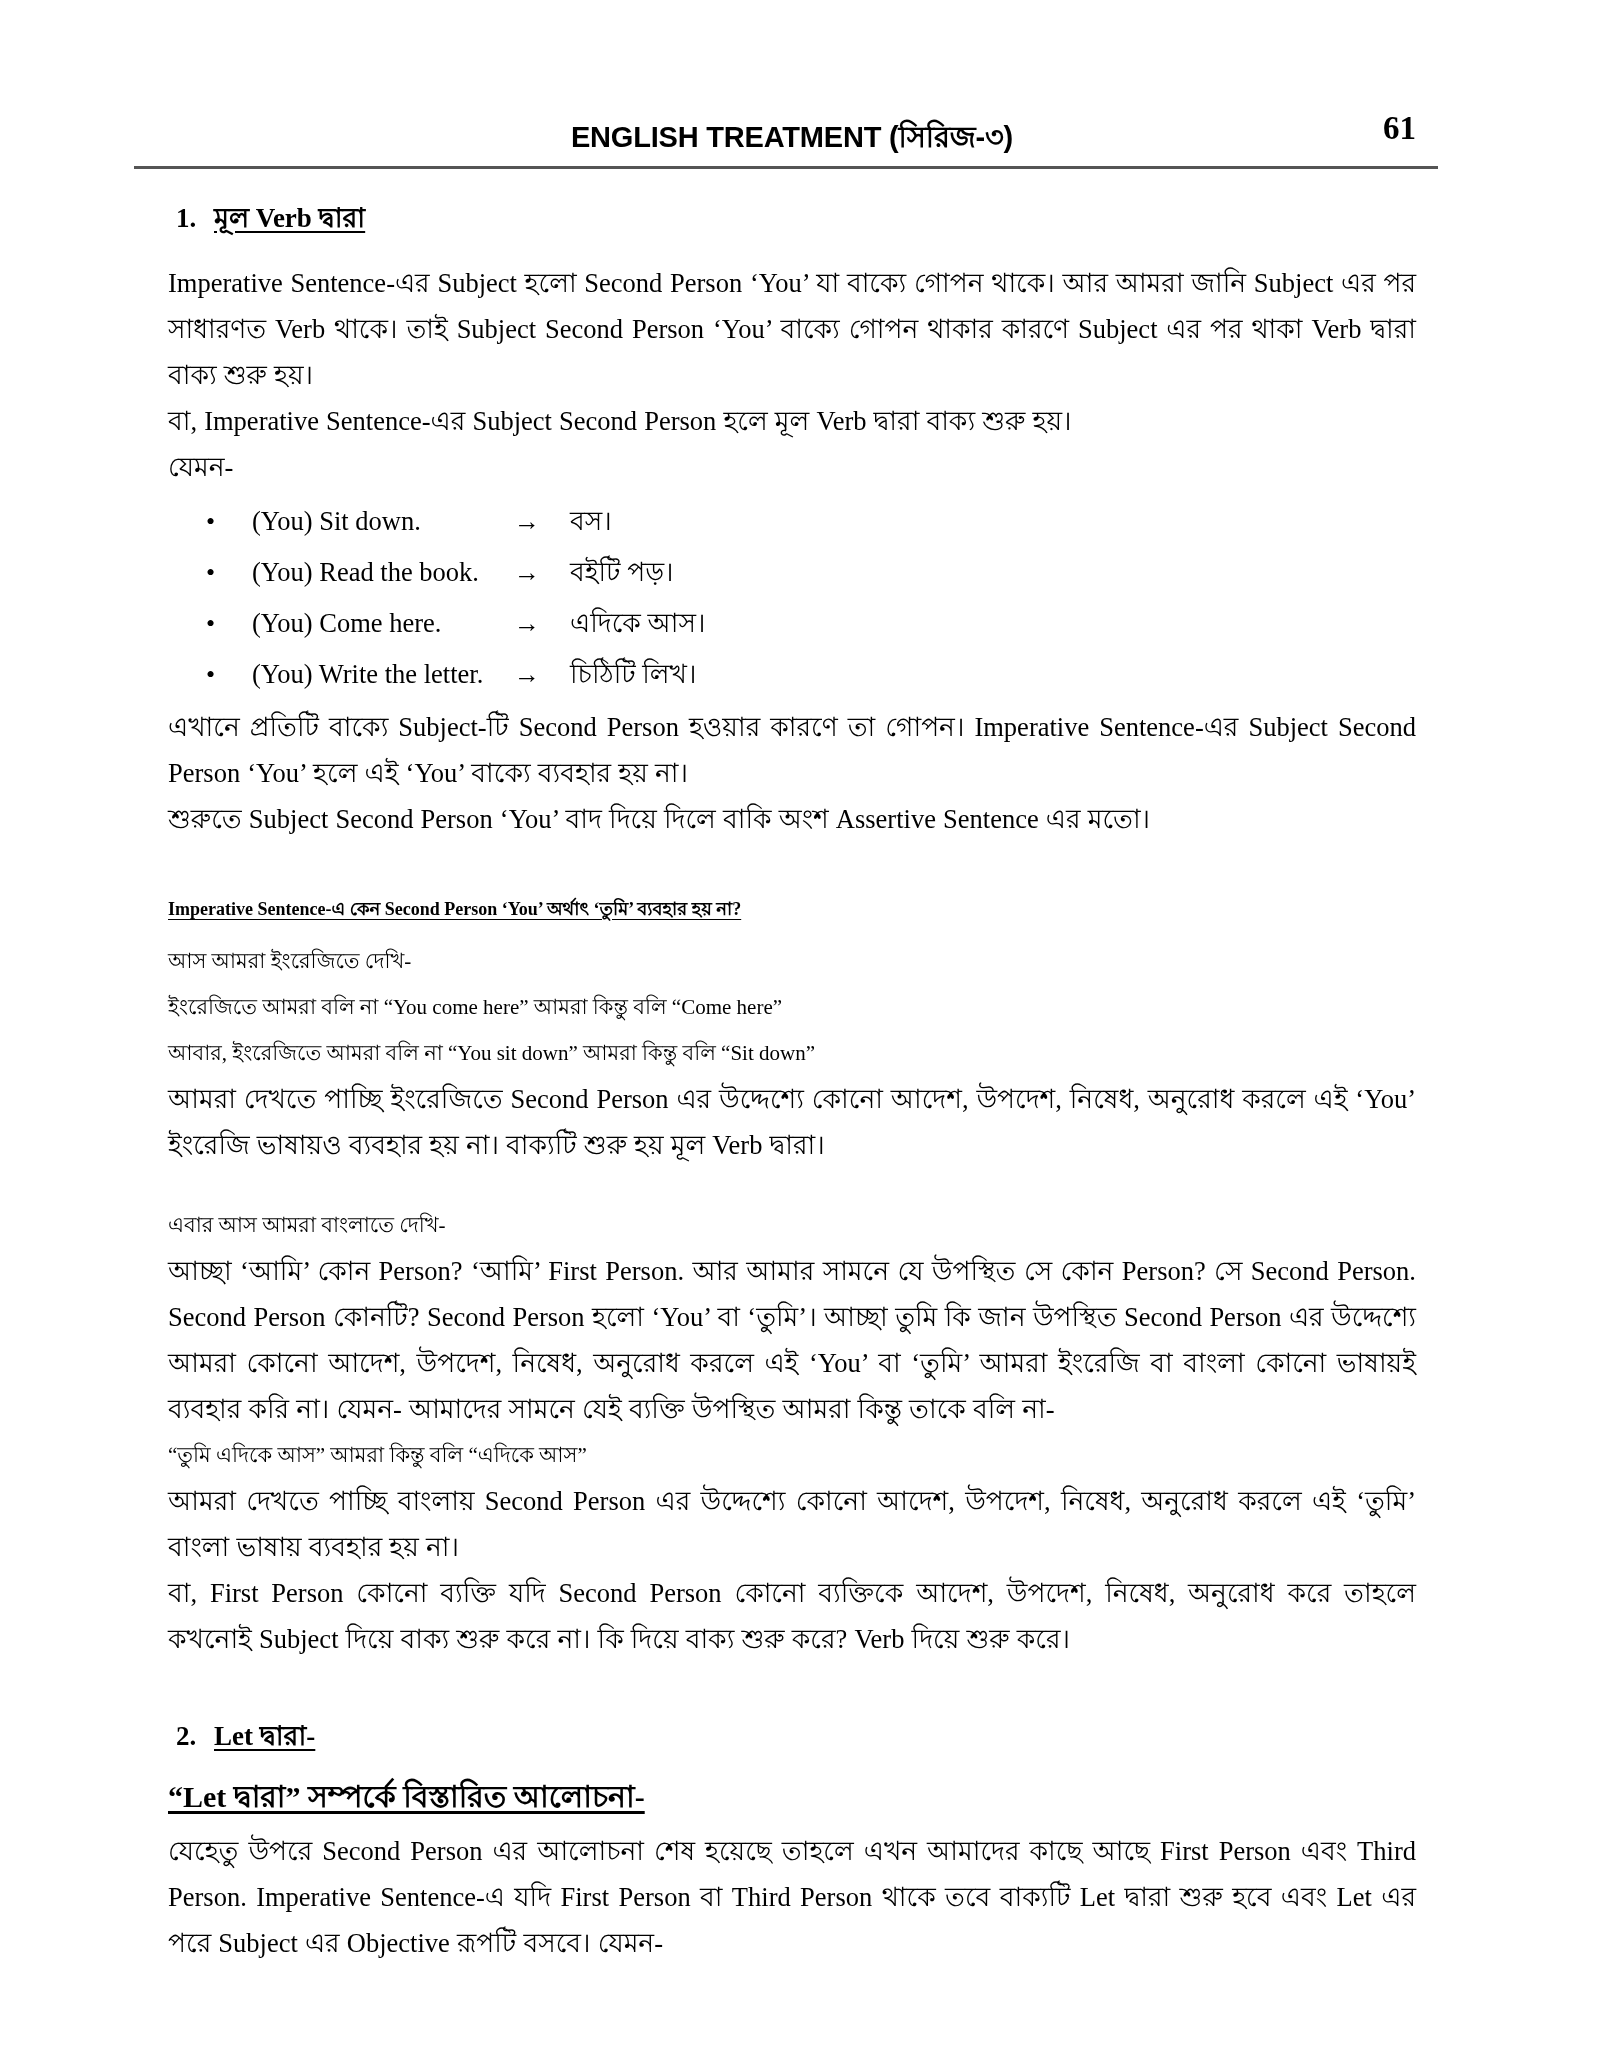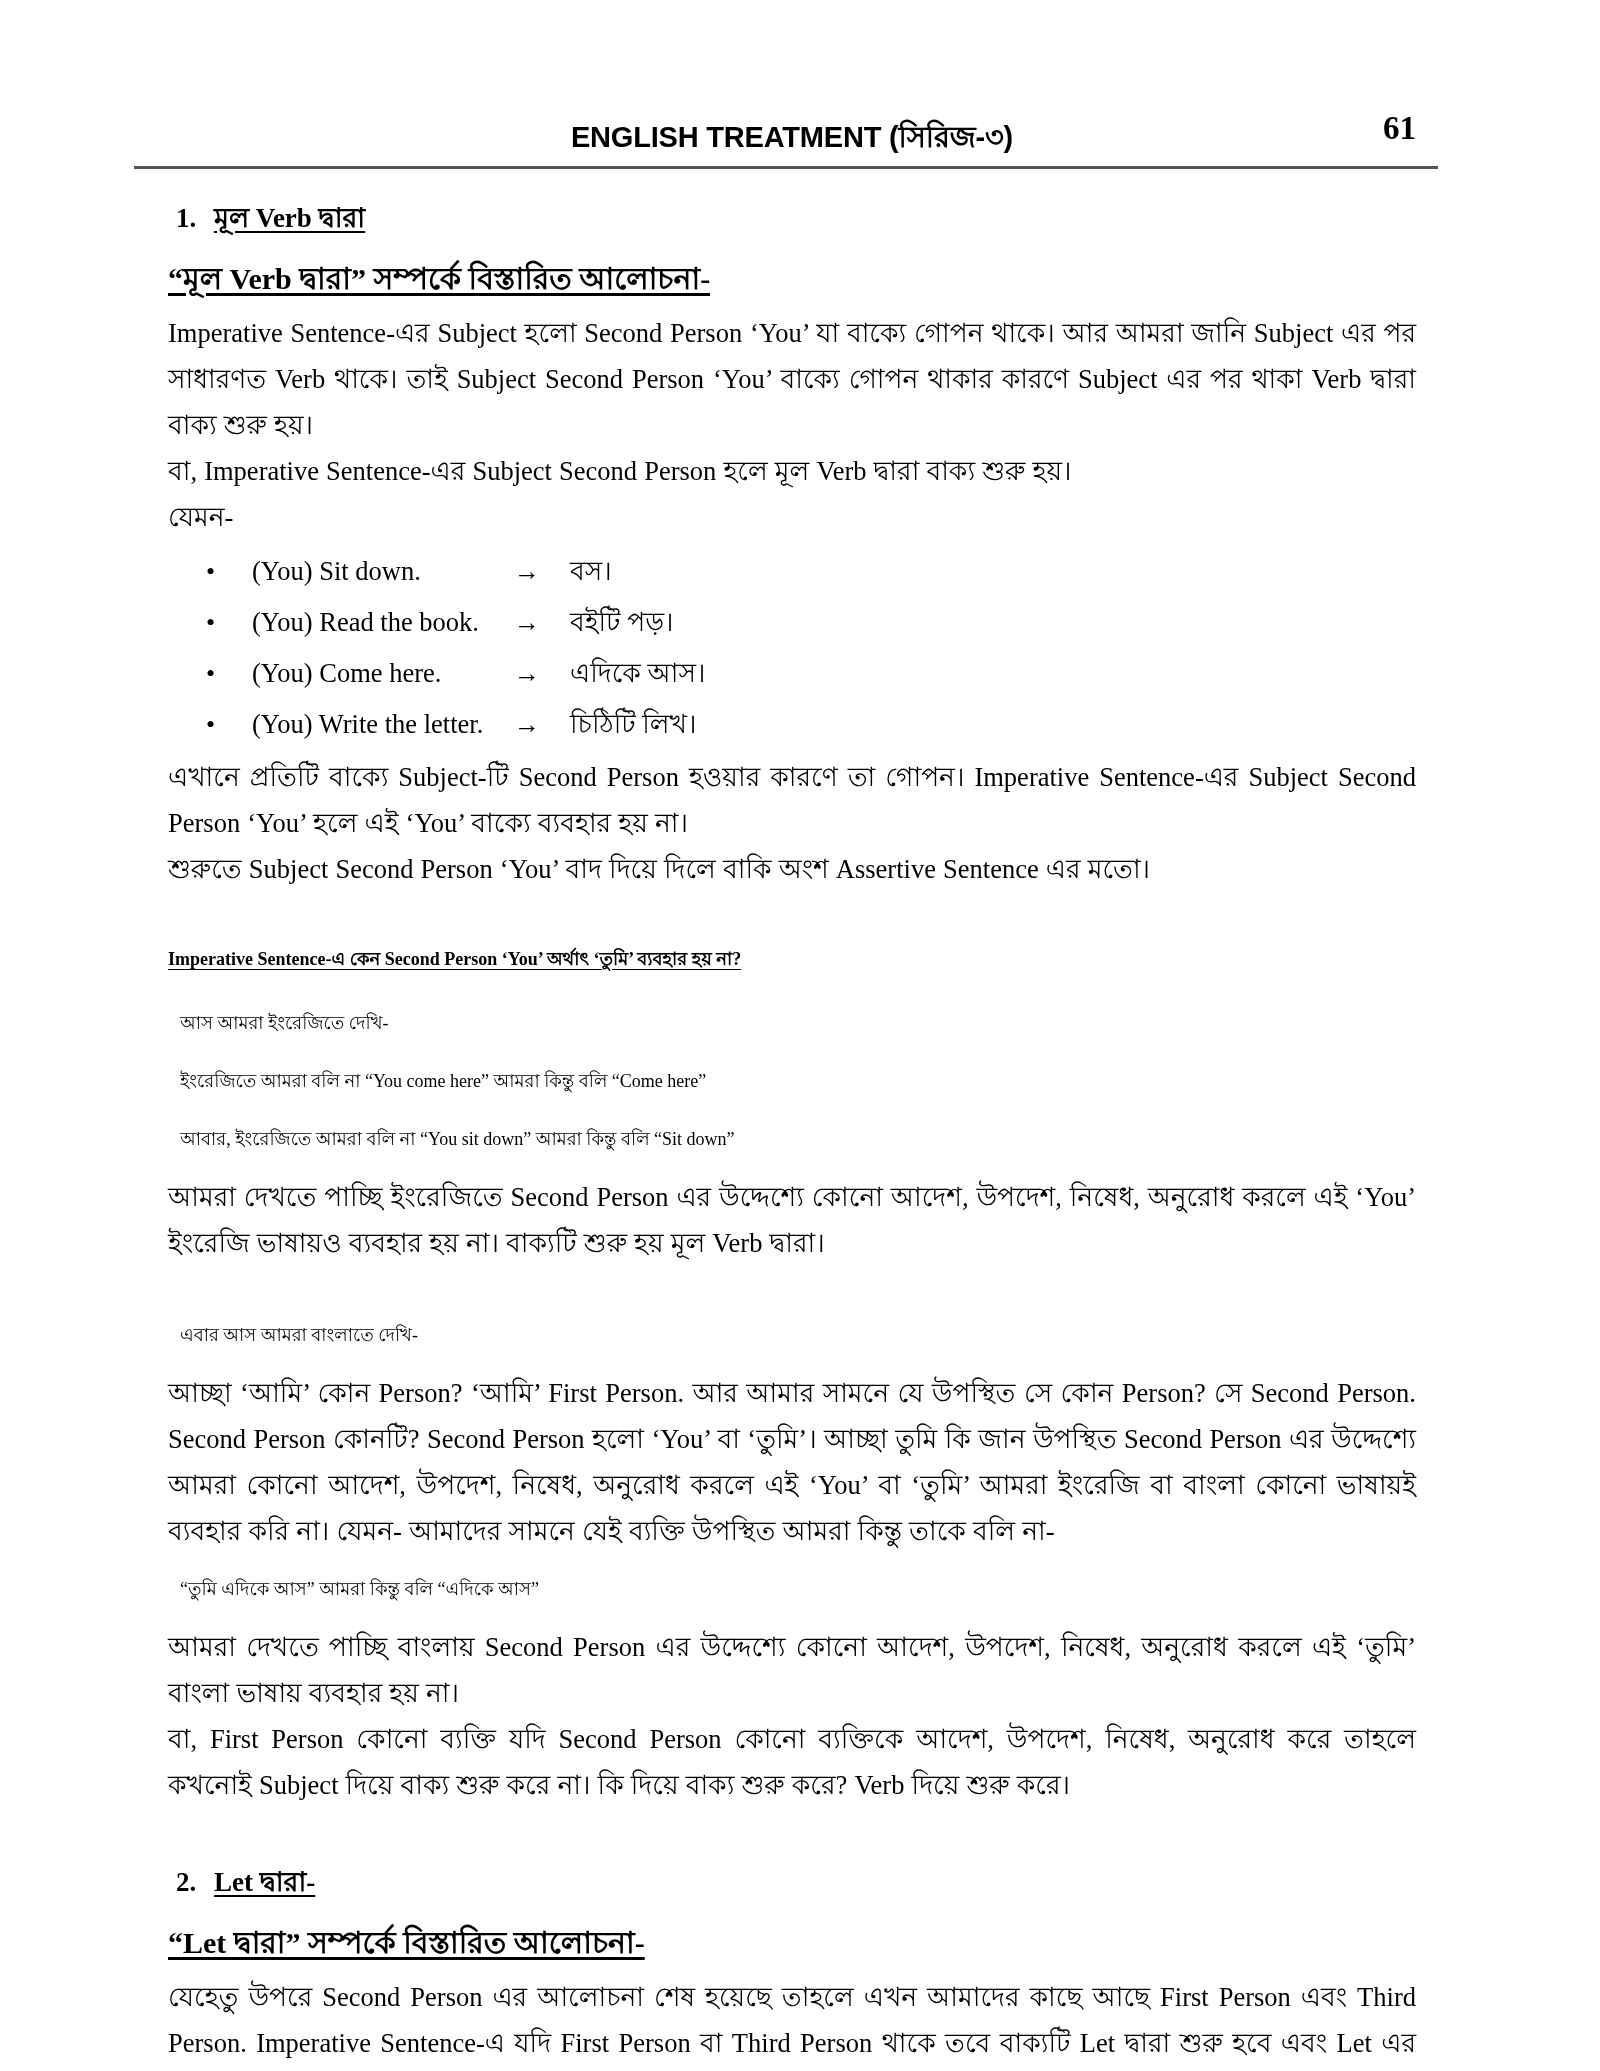--- a/index.html
+++ b/index.html
@@ -67,23 +67,23 @@
   .para {
     font-size: 26.5px;
     line-height: 46px;
     text-align: justify;
     margin: 0;
     word-spacing: 0.5px;
   }
   .para.nojust { text-align: left; }
 
   .line {
-    font-size: 18px;
+    font-size: 21px;
     line-height: 46px;
-    margin: 12px;
+    margin: 0;
     white-space: nowrap;
   }
 
   .h-num {
     font-size: 27px;
     line-height: 44px;
     font-weight: bold;
     margin: 8px;
   }
   .h-num .u {
@@ -164,21 +164,20 @@
       <div class="header-title">ENGLISH TREATMENT (সিরিজ-৩)</div>
       <div class="header-pageno">61</div>
       <div class="header-rule"></div>
     </div>
 
     
     <div class="h-num"><span class="numlabel">1.</span><span class="u">মূল Verb দ্বারা</span></div>
 
     <div class="sp-6"></div>
 
-    <div class="h-quote">“মূল Verb দ্বারা” সম্পর্কে বিস্তারিত আলোচনা-</div>
 
     <div class="sp-6"></div>
 
     <p class="para">Imperative Sentence-এর Subject হলো Second Person ‘You’ যা বাক্যে গোপন থাকে। আর আমরা জানি Subject এর পর সাধারণত Verb থাকে। তাই Subject Second Person ‘You’ বাক্যে গোপন থাকার কারণে Subject এর পর থাকা Verb দ্বারা বাক্য শুরু হয়।</p>
 
     <p class="para nojust">বা, Imperative Sentence-এর Subject Second Person হলে মূল Verb দ্বারা বাক্য শুরু হয়।</p>
 
     <p class="para nojust">যেমন-</p>
 
     <ul class="bullets">

